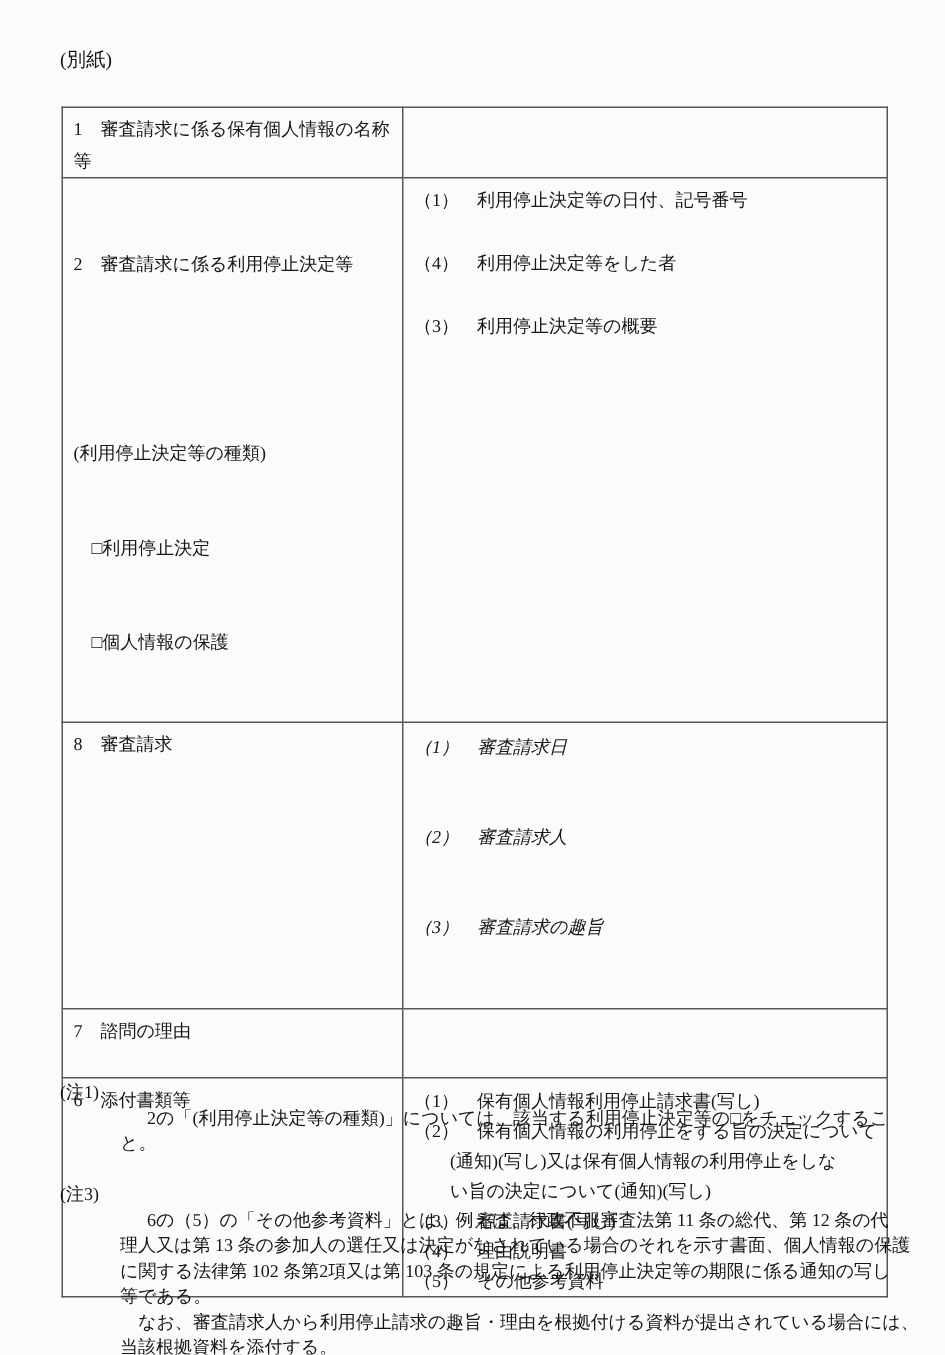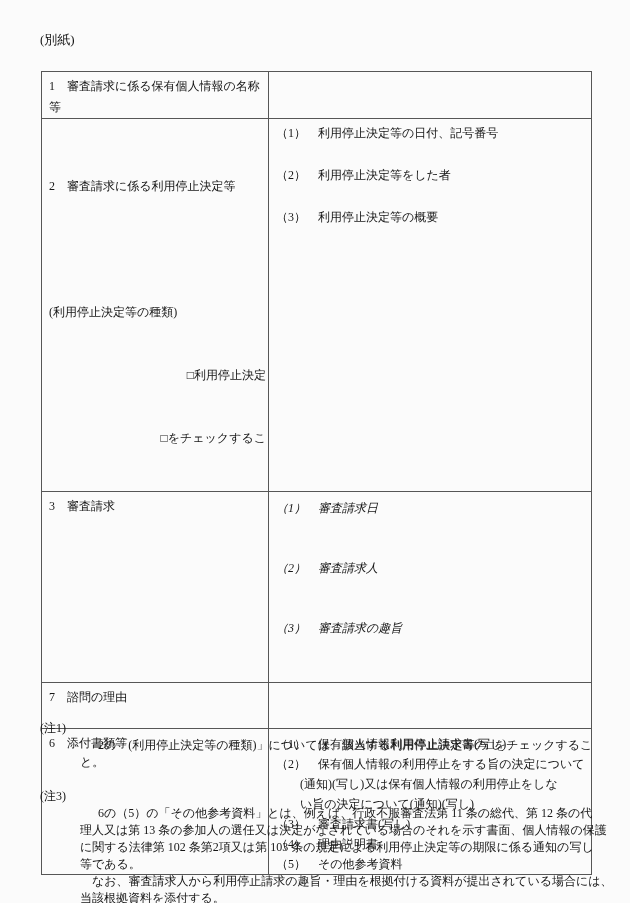--- a/index.html
+++ b/index.html
@@ -27,23 +27,23 @@
     padding:4px 2px 0 7px;
     white-space:pre;
     overflow:hidden;
   }
   tr.r1{height:41px;}
   tr.r2{height:121px;}
   tr.r3{height:191px;}
   tr.r4{height:46px;}
   tr.r5{height:47px;}
   tr.r6{height:141px;}
-  .r2 td.cl{padding-top:15px;}
+  .r2 td.cl{padding-top:5px;}
   .r2-gap{height:21px;}
-  .chk{padding-left:12px;text-align:right;}
+  .chk{padding-left:12px;}
   .r3 td.cr{line-height:20px;padding-top:6px;font-style:italic;}
   .r6 td.cr{line-height:20px;padding-top:5px;}
   .notes{
     position:absolute;left:40px;top:720px;width:560px;
     font-size:12px;line-height:17px;
   }
   .note{
     position:relative;
     padding-left:40px;
     text-indent:10px;
@@ -71,30 +71,30 @@
       <td class="cl">1　審査請求に係る保有個人情報の名称
 等</td>
       <td class="cr"></td>
     </tr>
     <tr class="r2">
       <td class="cl">
         <div>2　審査請求に係る利用停止決定等</div>
         <div class="r2-gap"></div>
         <div>(利用停止決定等の種類)</div>
         <div class="chk">□利用停止決定</div>
-        <div class="chk">□をチェックするこ</div>
+        <div class="chk">□個人情報の保護</div>
       </td>
       <td class="cr">（1）　利用停止決定等の日付、記号番号
 
-（2）　利用停止決定等をした者
+（4）　利用停止決定等をした者
 
 （3）　利用停止決定等の概要</td>
     </tr>
     <tr class="r3">
-      <td class="cl">3　審査請求</td>
+      <td class="cl">8　審査請求</td>
       <td class="cr">（1）　審査請求日
 
 
 （2）　審査請求人
 
 
 （3）　審査請求の趣旨</td>
     </tr>
     <tr class="r4">
       <td class="cl">7　諮問の理由</td>

